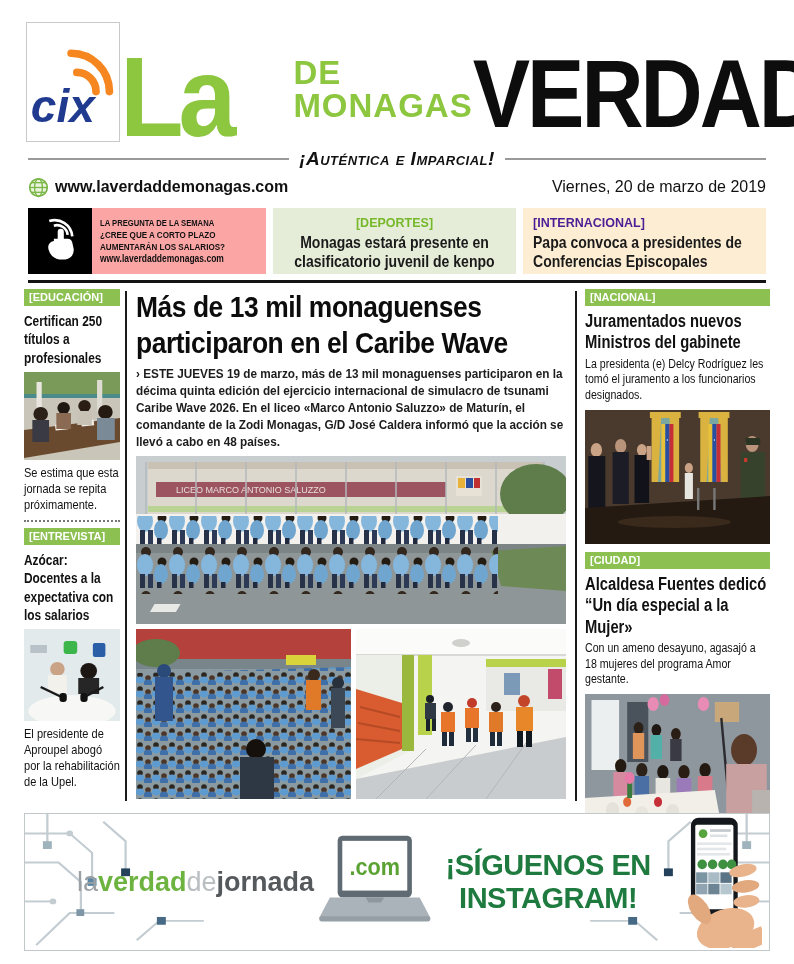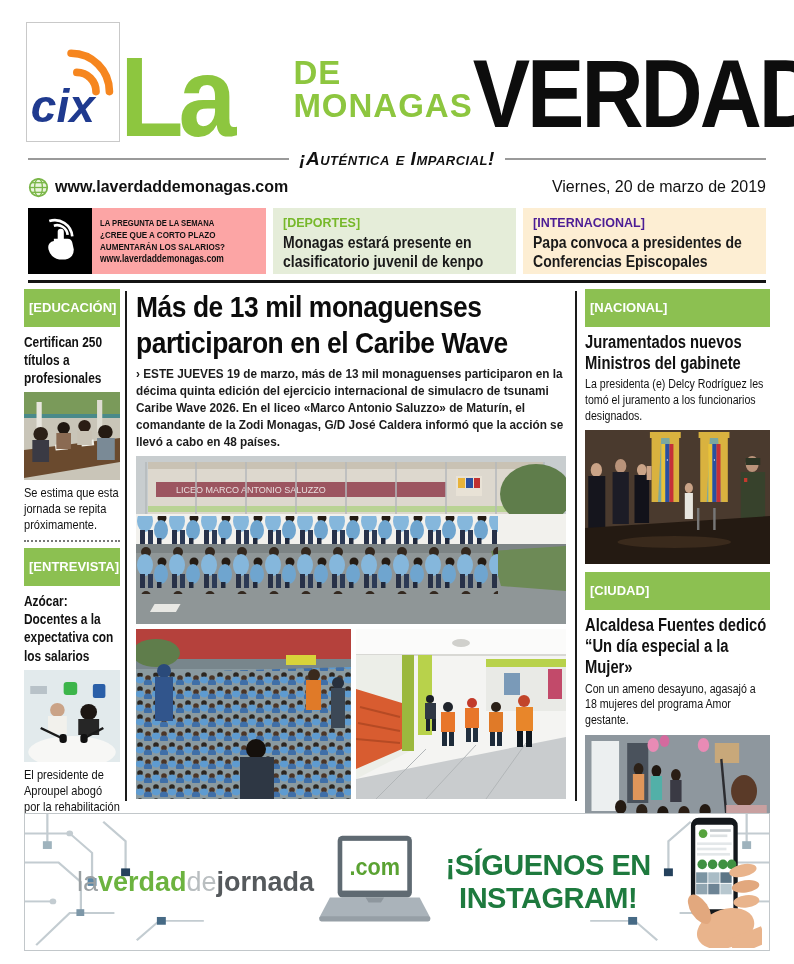--- a/index.html
+++ b/index.html
@@ -31,21 +31,21 @@
 
   
   .strip-row{display:flex;gap:7px;padding:0 28px;margin-top:7px;height:66px;}
   .poll-box{width:238px;background:#fca5a5;display:flex;}
   .poll-icon{width:64px;background:#000;display:flex;align-items:center;justify-content:center;flex:none;}
   .poll-text{flex:1;padding:4px 2px 4px 8px;display:flex;flex-direction:column;justify-content:center;gap:1px;}
   .poll-title{font-size:9px;font-weight:bold;}
   .poll-question{font-size:9.5px;font-weight:bold;line-height:1.2;}
   .poll-site{font-size:10px;font-weight:bold;}
   .news-box{padding:5px 10px;}
-  .box-deportes{width:243px;background:#e5edd9;}
+  .box-deportes{width:243px;background:#e5edd9;text-align:center;}
   .box-internacional{flex:1;background:#fdeed3;}
   .box-label{font-size:12.5px;font-weight:bold;}
   .box-deportes .box-label{color:#76b82a;}
   .box-internacional .box-label{color:#4c1d95;}
   .box-headline{font-size:16.5px;font-weight:bold;line-height:1.14;color:#1a1a1a;margin-top:2px;}
 
   .black-rule{margin:6px 28px 0;border:none;border-top:3px solid #141414;}
 
   
   .sq92{display:block;transform:scaleX(.92);width:108.7%;transform-origin:left top;}
@@ -53,21 +53,21 @@
   .sq85{display:block;transform:scaleX(.85);width:117.6%;transform-origin:left top;}
   .sq82{display:block;transform:scaleX(.82);width:121.9%;transform-origin:left top;}
 
   
   .content-row{display:flex;padding:0 24px;margin-top:6px;height:512px;}
   .col-left{width:96px;flex:none;}
   .v-divider{width:2px;background:#1a1a1a;flex:none;margin:2px 5px 0;}
   .col-main{width:438px;flex:none;padding:0 4px;}
   .col-right{flex:1;padding-left:3px;}
 
-  .section-bar{background:#8cc051;color:#fff;font-weight:bold;font-size:13px;padding:11px 5px;line-height:1.2;}
+  .section-bar{background:#8cc051;color:#fff;font-weight:bold;font-size:11px;padding:2px 5px;line-height:1.2;}
   .left-head{font-size:14px;font-weight:bold;line-height:1.3;margin:6px 0 5px;}
   .left-cap{font-size:13px;line-height:1.24;margin-top:5px;}
   .dotted-sep{border:none;border-top:2px dotted #777;margin:7px 0 6px;}
   .photo{display:block;width:100%;border-radius:25px;}
   .photo svg{display:block;width:100%;height:100%;}
 
   .main-headline{font-size:30px;font-weight:bold;line-height:1.2;letter-spacing:-.5px;color:#0c0c0c;}
   .main-lede{font-size:12.8px;font-weight:bold;line-height:1.32;margin-top:5px;color:#1c1c1c;}
   .main-photo-top{height:168px;margin-top:6px;}
   .photo-row{display:flex;gap:5px;margin-top:5px;}

